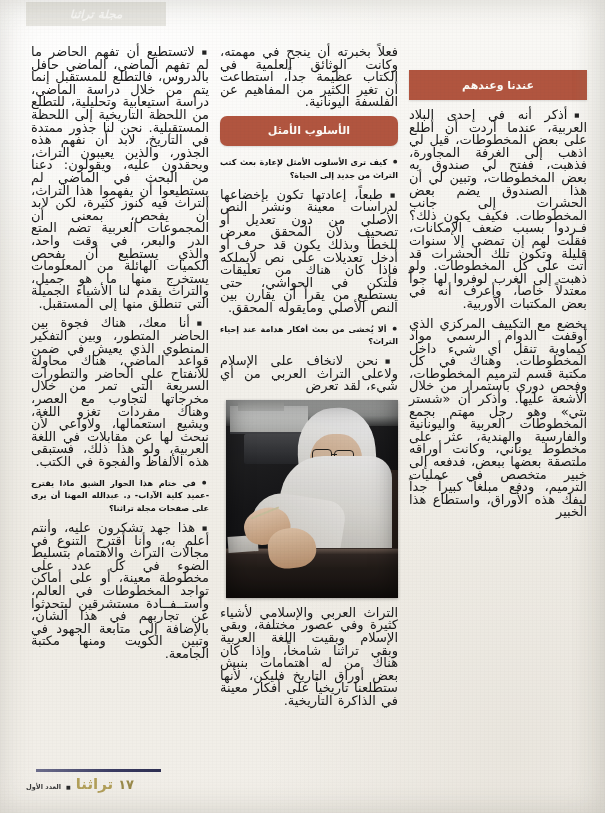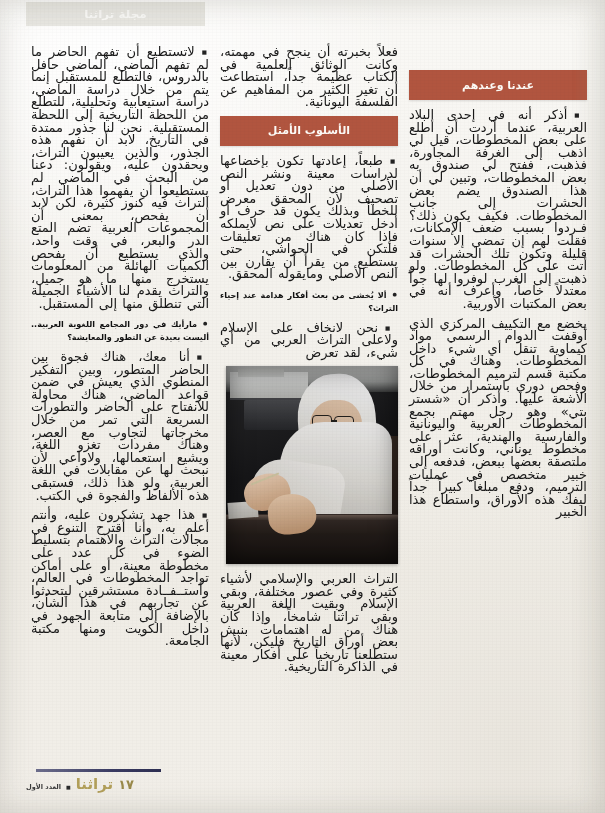--- a/index.html
+++ b/index.html
@@ -26,24 +26,25 @@
       repeating-linear-gradient(90deg, rgba(0,0,0,.010) 0 1px, rgba(0,0,0,0) 1px 4px);
     mix-blend-mode:multiply;opacity:.8;
   }
   .edge-shadow{
     position:absolute;inset:0;pointer-events:none;
     box-shadow:inset 0 0 34px rgba(120,115,105,.20), inset -10px 0 26px rgba(150,145,135,.12);
   }
 
   
   .watermark{
-    position:absolute;left:26px;top:2px;width:179px;height:24px;
+    position:absolute;left:26px;top:2px;width:140px;height:24px;
     background:rgba(226,224,218,.78);
     display:flex;align-items:center;justify-content:center;
     overflow:hidden;
+    font-style:italic;
   }
   .watermark span{
     font-size:12px;font-weight:bold;letter-spacing:.5px;
     color:rgba(252,252,250,.92);
     transform:scaleY(.92);
     white-space:nowrap;
   }
 
   
   .cols{
@@ -239,22 +240,23 @@
 
     <p class="body bul-sq">أذكر أنه في إحدى البلاد العربية، عندما أردت أن أطلع على بعض المخطوطات، قيل لي اذهب إلى الغرفة المجاورة، فذهبت، ففتح لي صندوق به بعض المخطوطات، وتبين لي أن هذا الصندوق يضم بعض الحشرات إلى جانب المخطوطات. فكيف يكون ذلك؟ فـردوا بسبب ضعف الإمكانات، فقلت لهم إن تمضي إلا سنوات قليلة وتكون تلك الحشرات قد أتت على كل المخطوطات. ولو ذهبت إلى الغرب لوفروا لها جواً معتدلاً خاصاً، وأعرف أنه في بعض المكتبات الأوربية.</p>
 
     <p class="body">يخضع مع التكييف المركزي الذي أوقفت الدوام الرسمي مواد كيماوية تنقل أي شيء داخل المخطوطات. وهناك في كل مكتبة قسم لترميم المخطوطات، وفحص دوري باستمرار من خلال الأشعة عليها. وأذكر أن «شستر بتي» وهو رجل مهتم بجمع المخطوطات العربية واليونانية والفارسية والهندية، عثر على مخطوط يوناني، وكانت أوراقه ملتصقة بعضها ببعض، فدفعه إلى خبير متخصص في عمليات الترميم، ودفع مبلغاً كبيراً جداً ليفك هذه الأوراق، واستطاع هذا الخبير</p>
   </div>
 
   <div class="col" id="col-mid">
 
     <p class="body lead">فعلاً بخبرته أن ينجح في مهمته، وكانت الوثائق العلمية في الكتاب عظيمة جداً، استطاعت أن تغير الكثير من المفاهيم عن الفلسفة اليونانية.</p>
 
-    <div class="sec-head" style="background: rgb(177, 85, 63);">الأسلوب الأمثل</div>
-
+    <div class="sec-head" style="background: rgb(177, 85, 63); border-radius: 7px;">الأسلوب الأمثل</div>
+
+    <p class="q bul-round">كيف ترى الأسلوب الأمثل لإعادة بعث كتب التراث من جديد إلى الحياة؟</p>
 
     <p class="body bul-sq">طبعاً، إعادتها تكون بإخضاعها لدراسات معينة ونشر النص الأصلي من دون تعديل أو تصحيف لأن المحقق معرض للخطأ وبذلك يكون قد حرف أو أدخل تعديلات على نص لايملكه فإذا كان هناك من تعليقات فلتكن في الحواشي، حتى يستطيع من يقرأ أن يقارن بين النص الأصلي ومايقوله المحقق.</p>
 
     <p class="q bul-round">ألا يُخشى من بعث أفكار هدامة عند إحياء التراث؟</p>
 
     <p class="body bul-sq">نحن لانخاف على الإسلام ولاعلى التراث العربي من أي شيء، لقد تعرض</p>
 
     <div class="photo-wrap">
       <div class="ph ph-bg"></div>
       <div class="ph ph-wall"></div>
@@ -282,26 +284,26 @@
 
     <p class="body">التراث العربي والإسلامي لأشياء كثيرة وفي عصور مختلفة، وبقي الإسلام وبقيت اللغة العربية وبقي تراثنا شامخاً، وإذا كان هناك من له اهتمامات بنبش بعض أوراق التاريخ فليكن، لأنها ستطلعنا تاريخياً على أفكار معينة في الذاكرة التاريخية.</p>
 
   </div>
 
   <div class="col" id="col-left">
 
     <p class="body bul-sq">لاتستطيع أن تفهم الحاضر ما لم تفهم الماضي، الماضي حافل بالدروس، فالتطلع للمستقبل إنما يتم من خلال دراسة الماضي، دراسة استيعابية وتحليلية، للتطلع من اللحظة التاريخية إلى اللحظة المستقبلية. نحن لنا جذور ممتدة في التاريخ، لابد أن نفهم هذه الجذور، والذين يعيبون التراث، ويحقدون عليه، ويقولون: دعنا من البحث في الماضي لم يستطيعوا أن يفهموا هذا التراث، التراث فيه كنوز كثيرة، لكن لابد أن يفحص، بمعنى أن المجموعات العربية تضم المتع الدر والبعر، في وقت واحد، والذي يستطيع أن يفحص الكميات الهائلة من المعلومات يستخرج منها ما هو جميل، والتراث يقدم لنا الأشياء الجميلة التي تنطلق منها إلى المستقبل.</p>
 
 
-    <p class="q bul-round">مارأيك في دور المجامع اللغوية العربية.. أليست بعيدة عن التطور والمعايشة؟</p>
 
     <p class="body bul-sq">أنا معك، هناك فجوة بين الحاضر المتطور، وبين التفكير المنطوي الذي يعيش في ضمن قواعد الماضي، هناك محاولة للانفتاح على الحاضر والتطورات السريعة التي تمر من خلال مخرجاتها لتجاوب مع العصر، وهناك مفردات تغزو اللغة، ويشيع استعمالها، ولاواعي لأن نبحث لها عن مقابلات في اللغة العربية، ولو هذا ذلك، فستبقى هذه الألفاظ والفجوة في الكتب.</p>
 
-
-    <p class="body bul-sq">هذا جهد تشكرون عليه، وأنتم أعلم به، وأنا أقترح التنوع في مجالات التراث والاهتمام بتسليط الضوء في كل عدد على مخطوطة معينة، أو على أماكن تواجد المخطوطات في العالم، وأستــفــادة مستشرقين ليتحدثوا عن تجاربهم في هذا الشأن، بالإضافة إلى متابعة الجهود في داخل الكويت ومنها مكتبة الجامعة.</p>
+    <p class="q bul-round">في ختام هذا الحوار الشيق ماذا يقترح -عميد كلية الآداب- د. عبدالله المهنا أن يرى على صفحات مجلة تراثنا؟</p>
+
+    <p class="body bul-sq">هذا جهد تشكرون عليه، وأنتم أعلم به، وأنا أقترح التنوع في مجالات التراث والاهتمام بتسليط الضوء في كل عدد على مخطوطة معينة، أو على أماكن تواجد المخطوطات في العالم، وأستــفــادة مستشرقين ليتحدثوا عن تجاربهم في هذا الشأن، بالإضافة إلى متابعة الجهود في وتبين الكويت ومنها مكتبة الجامعة.</p>
   </div>
 </div>
 
 <div class="footer">
   <div class="footer-rule" style="background: linear-gradient(90deg, rgb(109, 110, 140), rgb(59, 60, 99) 60%, rgb(46, 47, 82));"></div>
   <div class="footer-row">
     <span class="f-page">١٧</span>
     <span class="f-title" style="color: rgb(179, 160, 90);">تراثنا</span>
     <span class="f-sq">■</span>
     <span class="f-issue">العدد الأول</span>

